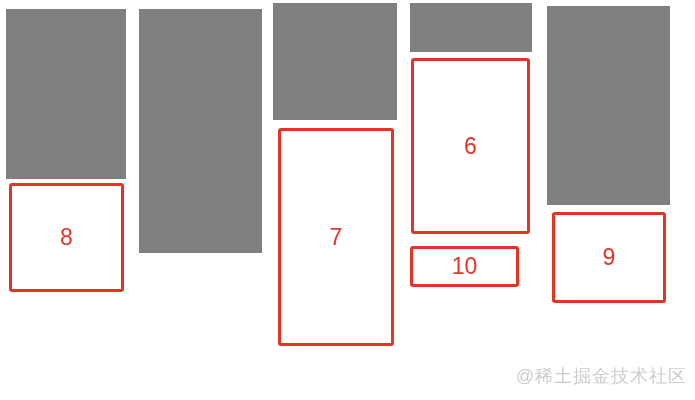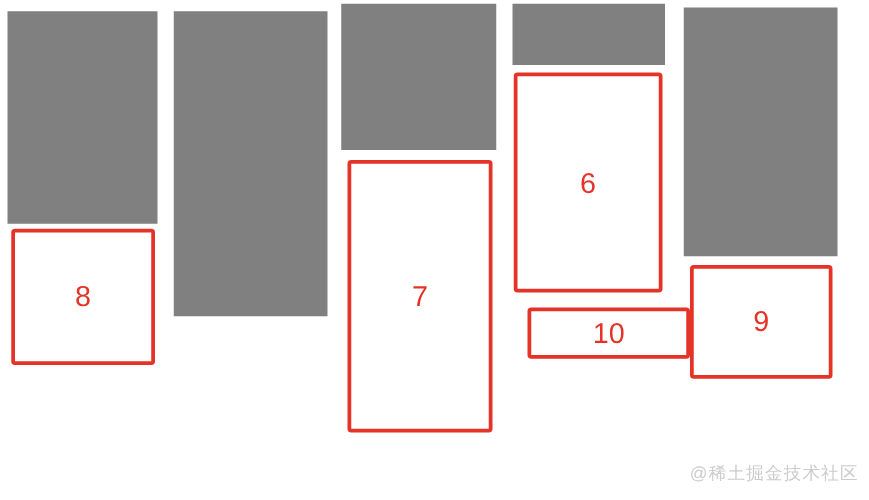--- a/index.html
+++ b/index.html
@@ -30,21 +30,21 @@
   .num-label {
     font-size: 23px;
     line-height: 1;
     color: #e53328;
     user-select: none;
   }
   .watermark {
     position: absolute;
     right: 8px;
     bottom: 12px;
-    font-size: 14px;
+    font-size: 18px;
     letter-spacing: 1px;
     color: #cccccc;
     text-align: right;
   }
 </style>
 </head>
 <body>
 
 <div id="stage" style="width: 695px; height: 400px; background: rgb(255, 255, 255);">
   <div class="watermark" style="color: rgb(204, 204, 204);">@稀土掘金技术社区</div>
@@ -55,19 +55,19 @@
     <div class="gray-block" style="left: 547px; top: 6px; width: 123px; height: 199px; background: rgb(128, 128, 128);"></div>
     <div class="num-card" style="left: 9px; top: 183px; width: 115px; height: 109px; border-color: rgb(229, 51, 40); background: rgb(255, 255, 255);">
       <span class="num-label" style="color: rgb(229, 51, 40);">8</span>
     </div>
     <div class="num-card" style="left: 278px; top: 128px; width: 116px; height: 218px; border-color: rgb(229, 51, 40); background: rgb(255, 255, 255);">
       <span class="num-label" style="color: rgb(229, 51, 40);">7</span>
     </div>
     <div class="num-card" style="left: 411px; top: 58px; width: 119px; height: 176px; border-color: rgb(229, 51, 40); background: rgb(255, 255, 255);">
       <span class="num-label" style="color: rgb(229, 51, 40);">6</span>
     </div>
-    <div class="num-card" style="left: 422px; top: 246px; width: 130px; height: 41px; border-color: rgb(229, 51, 40); background: rgb(255, 255, 255);">
+    <div class="num-card" style="left: 410px; top: 246px; width: 109px; height: 41px; border-color: rgb(229, 51, 40); background: rgb(255, 255, 255);">
       <span class="num-label" style="color: rgb(229, 51, 40);">10</span>
     </div>
     <div class="num-card" style="left: 552px; top: 212px; width: 114px; height: 91px; border-color: rgb(229, 51, 40); background: rgb(255, 255, 255);">
       <span class="num-label" style="color: rgb(229, 51, 40);">9</span>
     </div>
   </div>
 
 </body></html>

